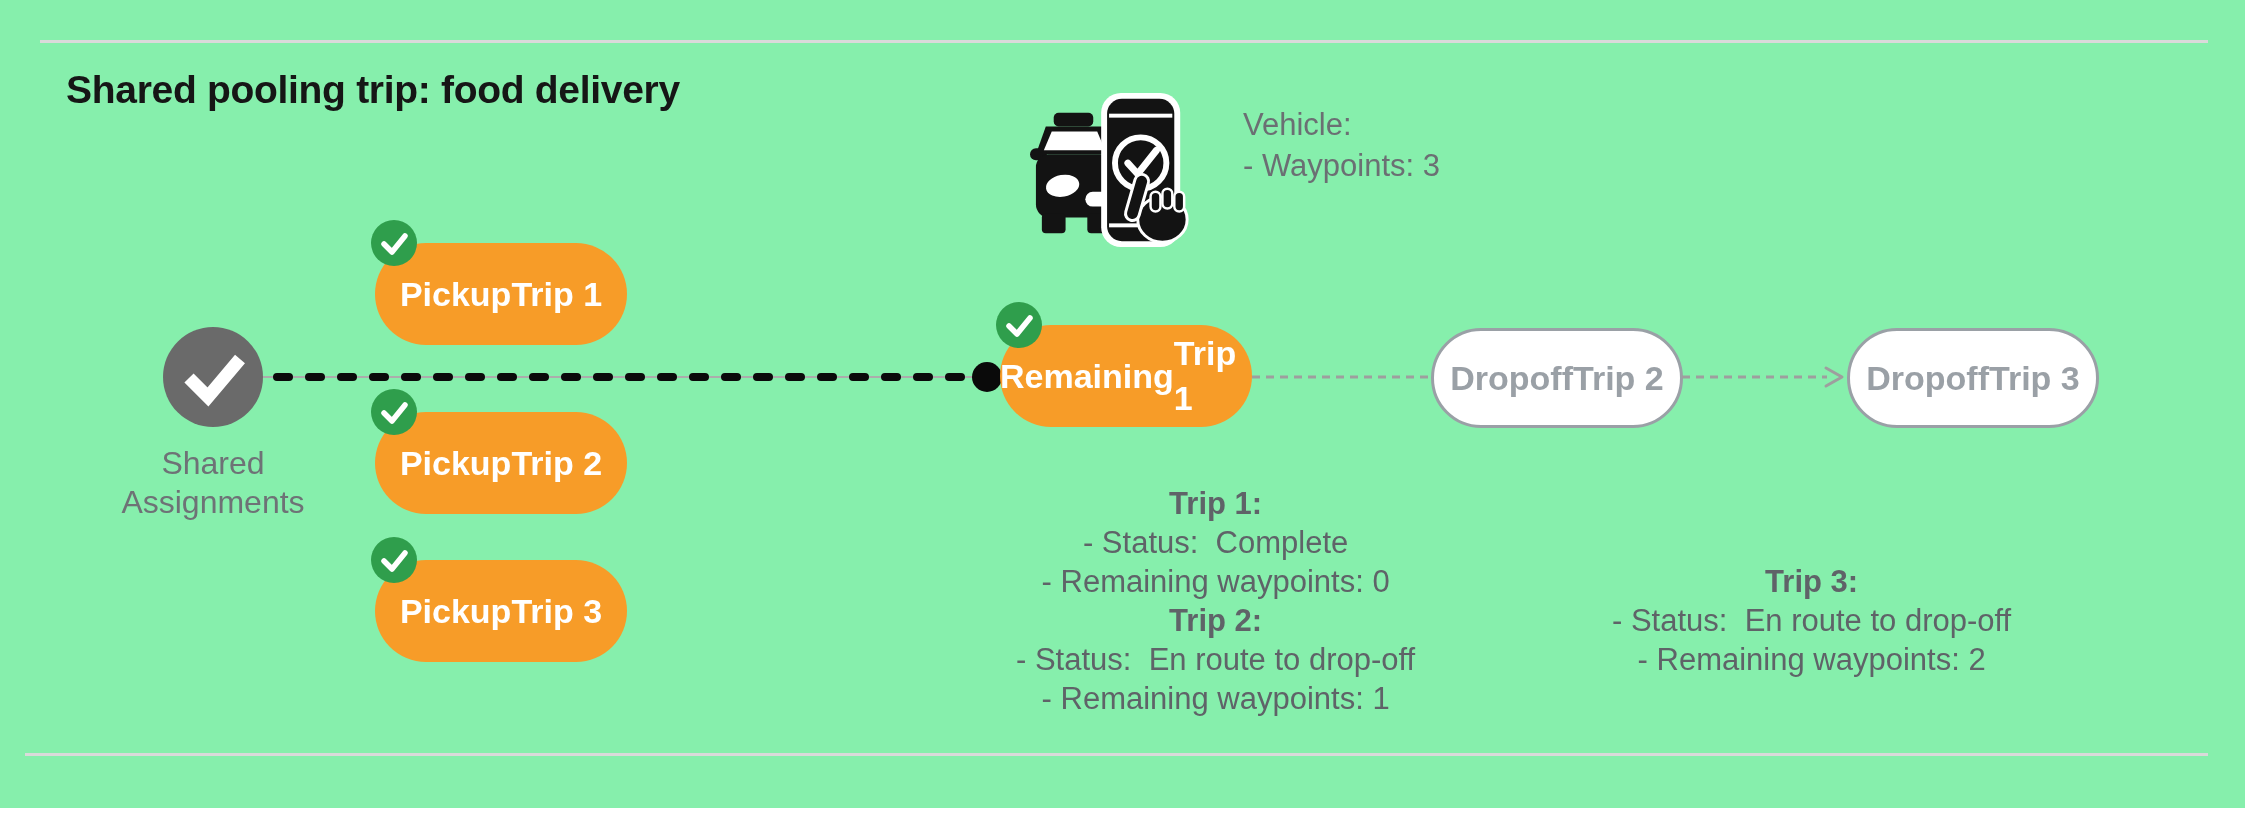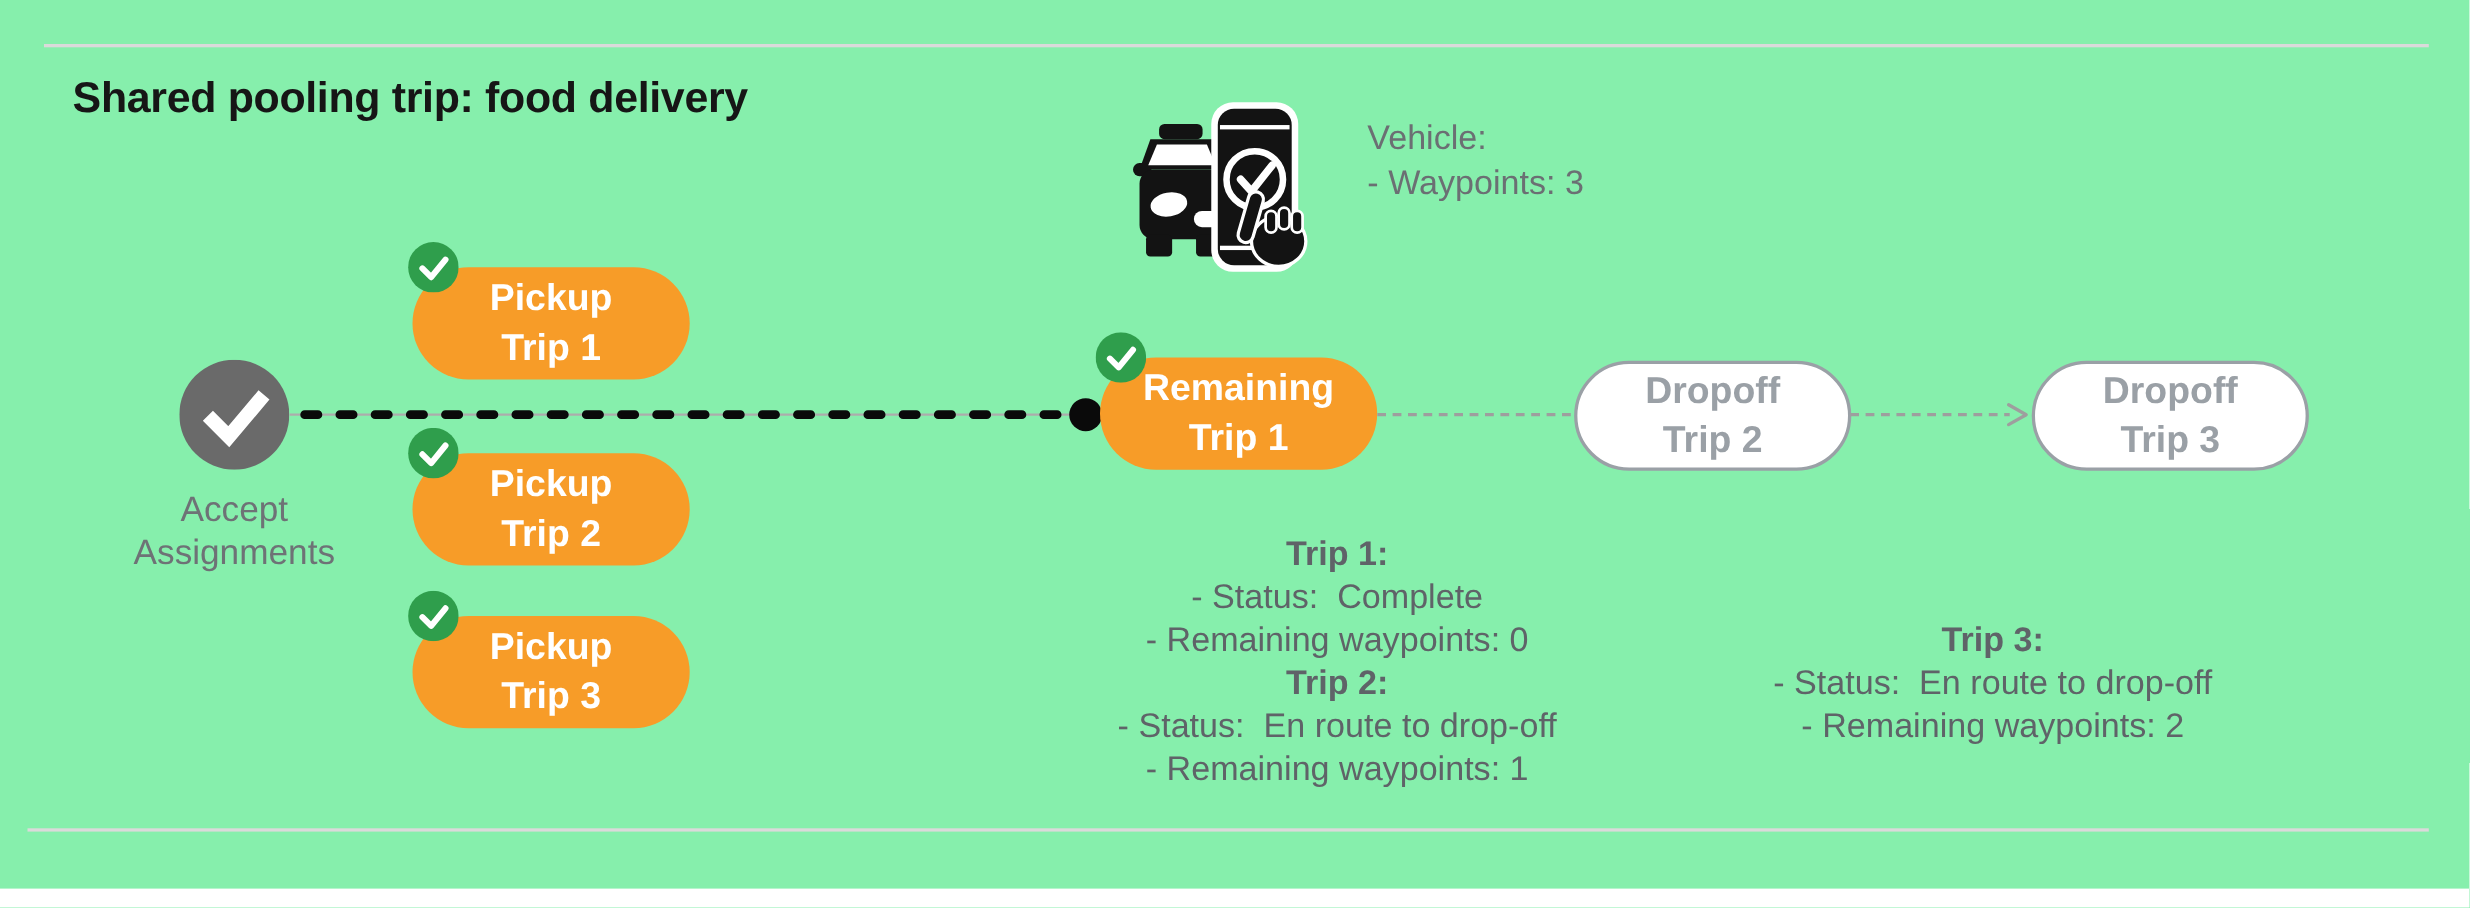--- a/index.html
+++ b/index.html
@@ -17,21 +17,21 @@
   .vehicle-info{position:absolute;left:1243px;top:104px;color:#6b6f73;font-size:31px;line-height:41px;}
   .vehicle-info .head{font-weight:400;}
   
   .accept-circle{position:absolute;left:163px;top:327px;width:100px;height:100px;}
   .accept-label{
     position:absolute;left:53px;top:444px;width:320px;text-align:center;
     color:#6e7276;font-size:32px;line-height:39px;
   }
   
   .pill{
-    position:absolute;display:flex;flex-direction:column;align-items:center;justify-content:center;
+    position:absolute;display:flex;flex-direction:row;align-items:center;justify-content:center;
     border-radius:52px;font-weight:700;font-size:34px;line-height:45px;text-align:left;
   }
   .pill.orange{background:#f79c28;color:#ffffff;width:252px;height:102px;}
   .pill.outline{background:#ffffff;border:3px solid #9aa0a6;color:#9aa0a6;width:246px;height:94px;}
   .pickup-1{left:375px;top:243px;}
   .pickup-2{left:375px;top:412px;}
   .pickup-3{left:375px;top:560px;}
   .complete-1{left:1000px;top:325px;width:250px;height:100px;}
   .dropoff-2{left:1431px;top:328px;}
   .dropoff-3{left:1847px;top:328px;}
@@ -82,21 +82,21 @@
   <div class="vehicle-info">
     <div class="head">Vehicle:</div>
     <div>- Waypoints: 3</div>
   </div>
 
   <svg class="accept-circle" viewBox="0 0 100 100">
     <circle cx="50" cy="50" r="50" fill="#6a6a6a"></circle>
     <path d="M26 51 L45 70 L77 32" fill="none" stroke="#ffffff" stroke-width="13"></path>
   </svg>
   <div class="accept-label">
-    <div>Accept</div>
+    <div>Shared</div>
     <div>Assignments</div>
   </div>
 
   <svg class="conn" style="left:263px;top:360px;" width="740" height="34">
     <line x1="0" y1="17" x2="722" y2="17" stroke="#acacac" stroke-width="2"></line>
     <line x1="14" y1="17" x2="700" y2="17" stroke="#0a0a0a" stroke-width="8" stroke-dasharray="12 20" stroke-linecap="round"></line>
     <circle cx="724" cy="17" r="15" fill="#0a0a0a"></circle>
   </svg>
 
   <div class="pill orange pickup-1">

